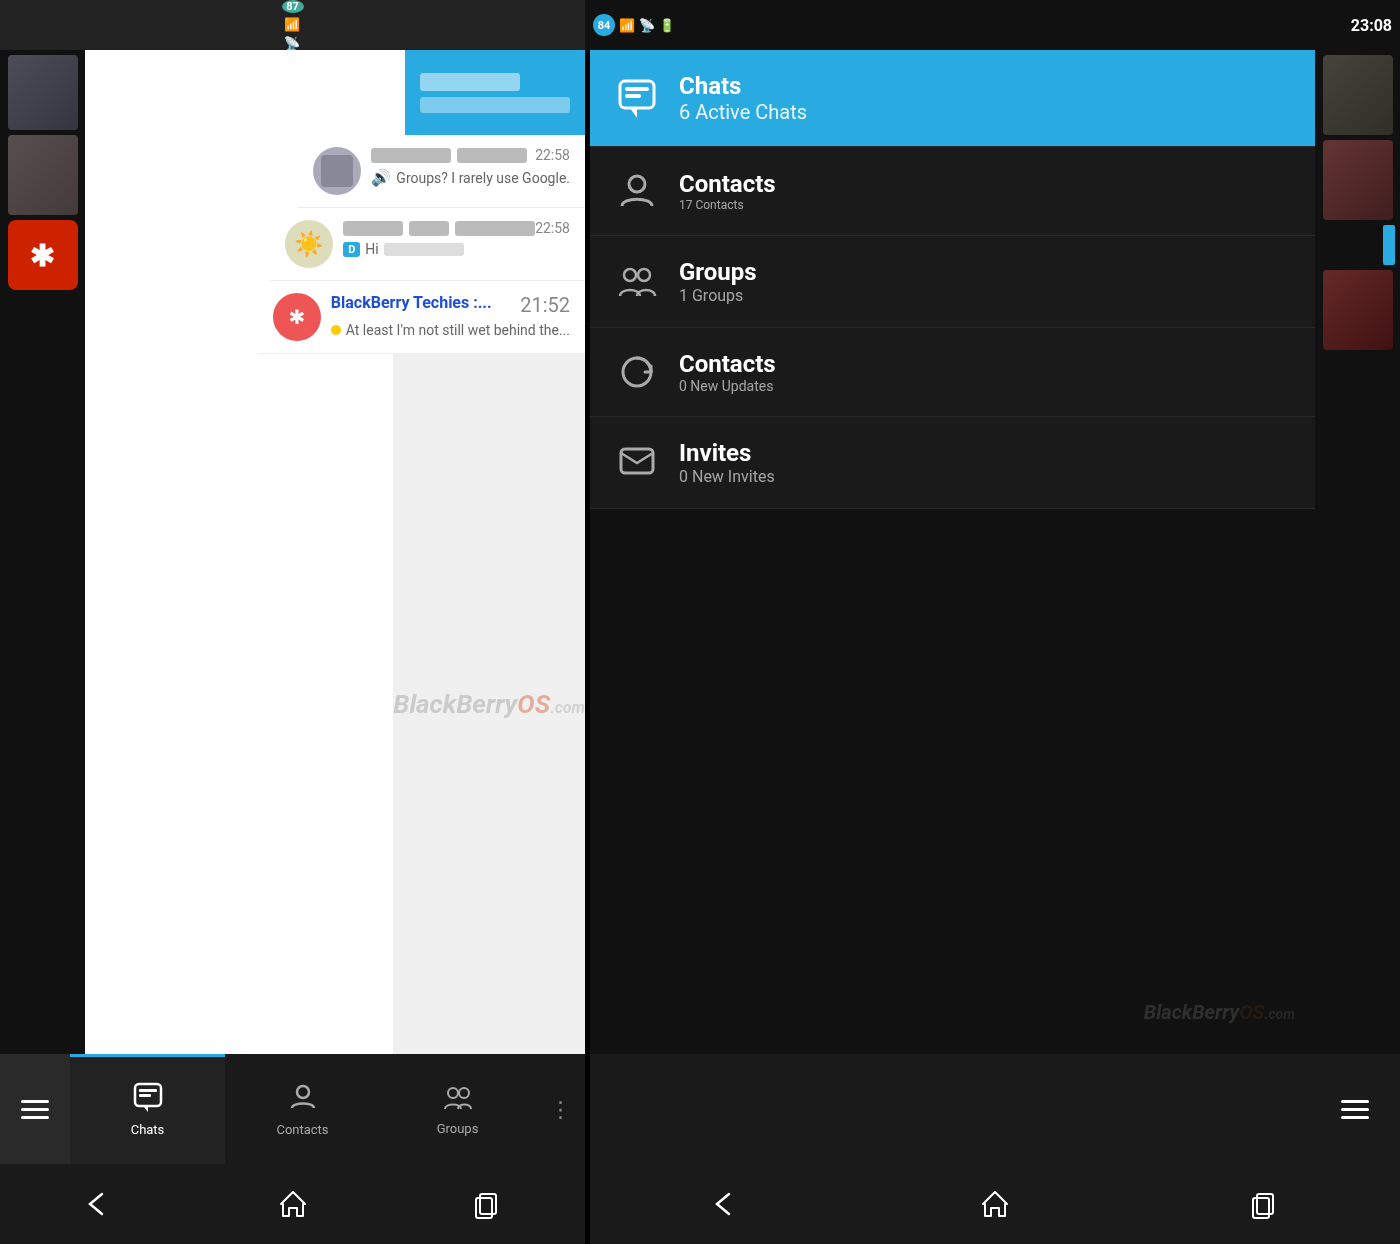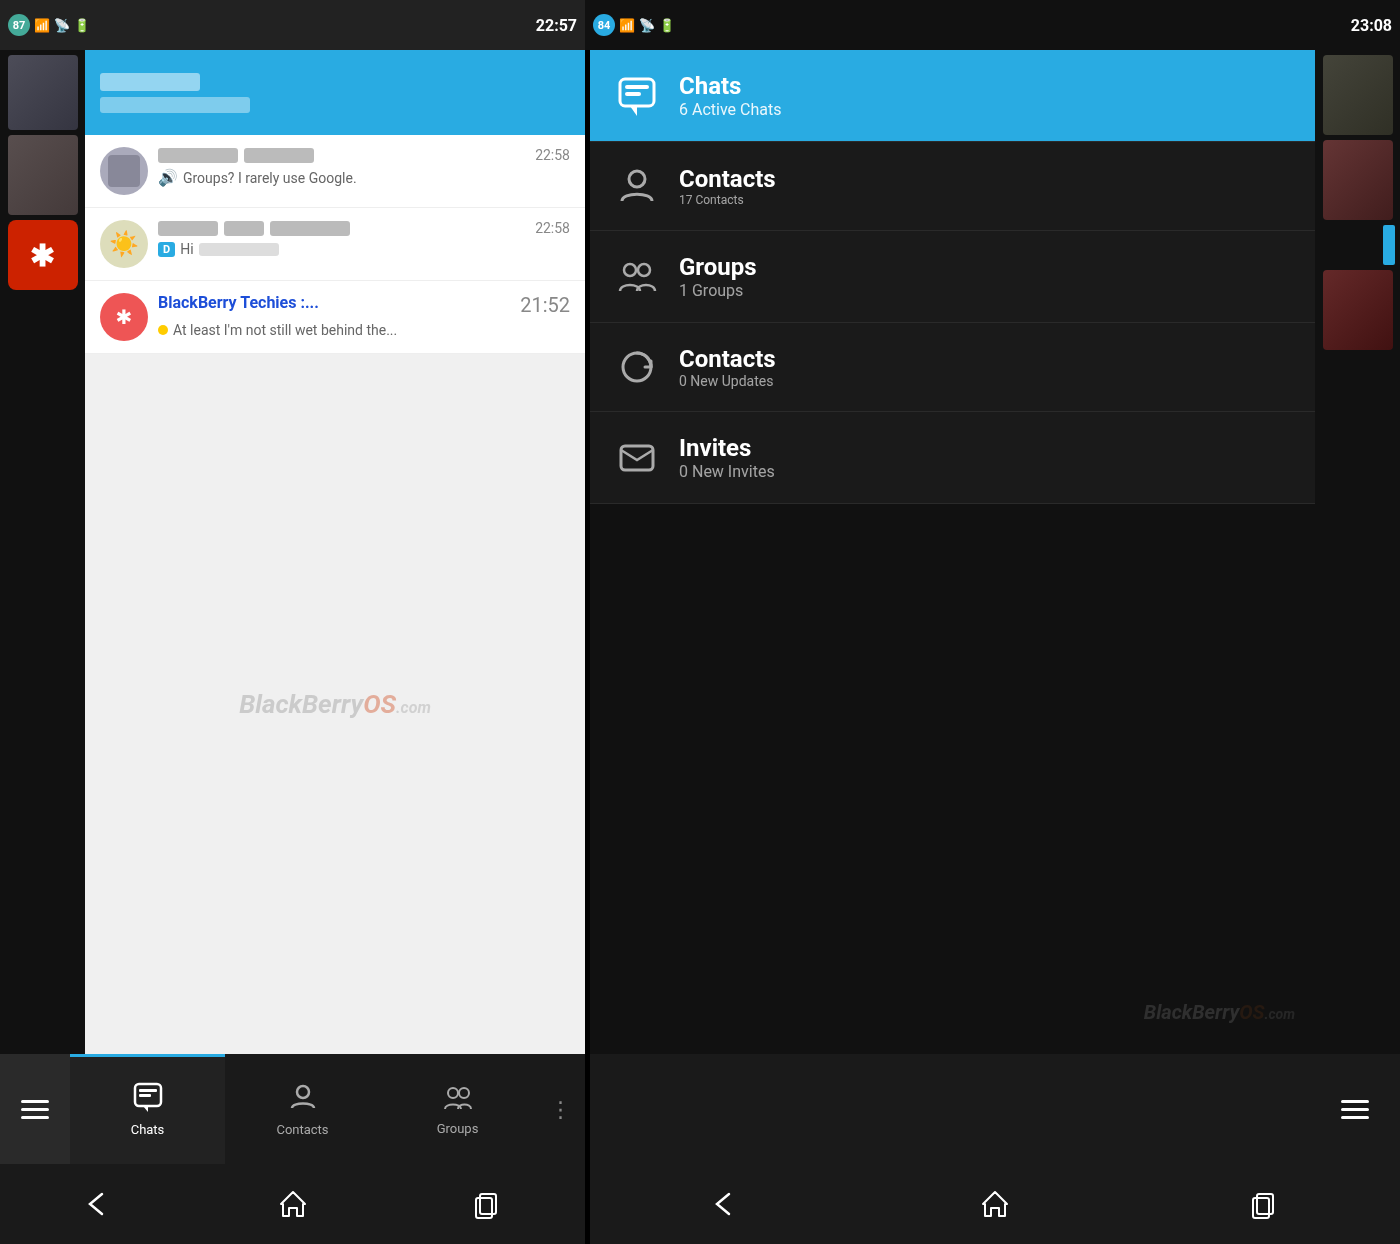--- a/index.html
+++ b/index.html
@@ -22,20 +22,21 @@
     }
     .status-bar-left {
       width: 585px;
       height: 50px;
       background: #222;
       display: flex;
       align-items: center;
       padding: 0 8px;
       gap: 4px;
       flex-shrink: 0;
+      flex-direction: column;
     }
     .status-bar-right {
       flex: 1;
       height: 50px;
       background: #111;
       display: flex;
       align-items: center;
       padding: 0 8px;
       gap: 4px;
     }
@@ -123,21 +124,21 @@
     <div style="width:585px; flex-shrink:0; display:flex; flex-direction:column; background:#fff;">
 
       <div style="display:flex; flex:1; overflow:hidden;">
 
         <div style="width:85px; background:#111; display:flex; flex-direction:column; align-items:center; padding:5px; gap:5px; flex-shrink:0;">
           <div style="width:70px; height:75px; border-radius:4px; background:linear-gradient(135deg,#667,#445); opacity:0.7;"></div>
           <div style="width:70px; height:80px; border-radius:4px; background:linear-gradient(135deg,#877,#655); opacity:0.6;"></div>
           <div style="width:70px; height:70px; border-radius:8px; background:#cc2200; display:flex; align-items:center; justify-content:center; color:#fff; font-size:30px; font-weight:bold;">✱</div>
         </div>
 
-        <div style="flex:1; display:flex; flex-direction:column;">
+        <div style="flex:1; display:flex; flex-direction:column;align-items:flex-end;">
 
           <div style="height:85px; background:#29abe2; display:flex; align-items:center; padding:15px 15px; gap:10px;">
             <div style="display:flex; flex-direction:column; gap:6px;">
               <div style="background:rgba(255,255,255,0.5); border-radius:3px; height:18px; width:100px;"></div>
               <div style="background:rgba(255,255,255,0.4); border-radius:3px; height:16px; width:150px;"></div>
             </div>
           </div>
 
           <div class="chat-item">
             <div style="width:48px; height:48px; border-radius:50%; background:#aab; flex-shrink:0; display:flex; align-items:center; justify-content:center; overflow:hidden;">
@@ -285,21 +286,21 @@
             <div style="width:44px; height:44px; display:flex; align-items:center; justify-content:center; flex-shrink:0;">
               <svg width="40" height="40" viewBox="0 0 40 40">
                 <rect x="3" y="3" width="34" height="27" rx="5" fill="none" stroke="#fff" stroke-width="3"></rect>
                 <rect x="8" y="9" width="24" height="4" rx="2" fill="#fff"></rect>
                 <rect x="8" y="16" width="16" height="4" rx="2" fill="#fff"></rect>
                 <path d="M13 30 L20 40 L20 30 Z" fill="#fff"></path>
               </svg>
             </div>
             <div style="display:flex; flex-direction:column;">
               <span style="color:#fff; font-size:24px; font-weight:bold;">Chats</span>
-              <span style="color:rgba(255,255,255,0.9); font-size:16px;">6 Active Chats</span>
+              <span style="color:rgba(255,255,255,0.9); font-size:20px;">6 Active Chats</span>
             </div>
           </div>
 
           <div style="display:flex; align-items:center; padding:22px 25px; border-bottom:1px solid #2a2a2a; gap:20px;">
             <div style="width:44px; height:44px; display:flex; align-items:center; justify-content:center; flex-shrink:0;">
               <svg width="40" height="40" viewBox="0 0 40 40">
                 <circle cx="20" cy="13" r="8" fill="none" stroke="#aaa" stroke-width="3"></circle>
                 <path d="M5 35 C5 26 35 26 35 35" fill="none" stroke="#aaa" stroke-width="3"></path>
               </svg>
             </div>
@@ -331,21 +332,21 @@
                 <path d="M20 6 A14 14 0 0 1 34 20" stroke="#aaa" stroke-width="3" fill="none" stroke-linecap="round"></path>
                 <path d="M34 14 L34 20 L28 20" stroke="#aaa" stroke-width="3" fill="none" stroke-linecap="round" stroke-linejoin="round"></path>
               </svg>
             </div>
             <div style="display:flex; flex-direction:column;">
               <span style="color:#fff; font-size:24px; font-weight:bold;">Contacts</span>
               <span style="color:rgba(255,255,255,0.6); font-size:14px;">0 New Updates</span>
             </div>
           </div>
 
-          <div style="display:flex; align-items:center; padding:22px 25px; border-bottom:1px solid #2a2a2a; gap:20px;">
+          <div style="display:flex; align-items:flex-start; padding:22px 25px; border-bottom:1px solid #2a2a2a; gap:20px;">
             <div style="width:44px; height:44px; display:flex; align-items:center; justify-content:center; flex-shrink:0;">
               <svg width="40" height="40" viewBox="0 0 40 40">
                 <rect x="4" y="8" width="32" height="24" rx="4" fill="none" stroke="#aaa" stroke-width="3"></rect>
                 <path d="M4 12 L20 22 L36 12" fill="none" stroke="#aaa" stroke-width="2.5"></path>
               </svg>
             </div>
             <div style="display:flex; flex-direction:column;">
               <span style="color:#fff; font-size:24px; font-weight:bold;">Invites</span>
               <span style="color:rgba(255,255,255,0.6); font-size:16px;">0 New Invites</span>
             </div>

